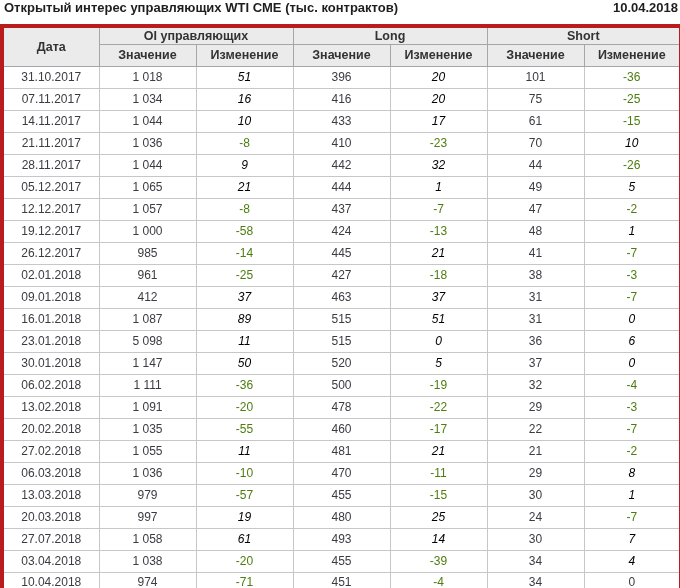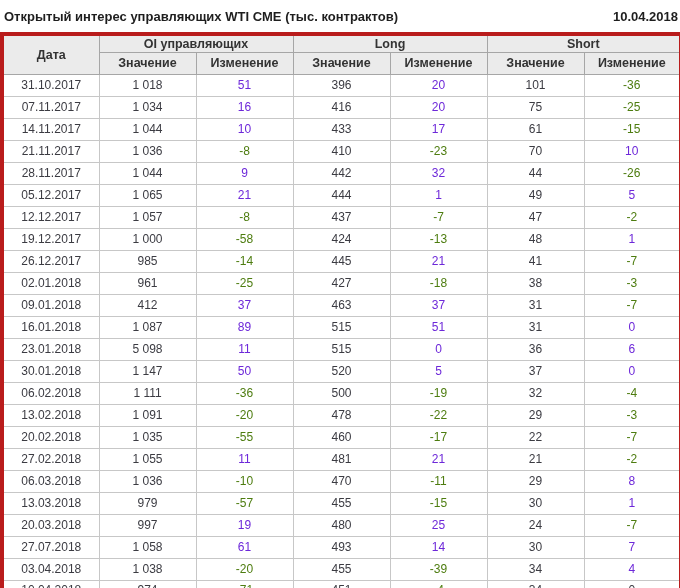--- a/index.html
+++ b/index.html
@@ -4,21 +4,21 @@
 <style>
   html, body { margin:0; padding:0; background:#ffffff; }
   body {
     width:680px; height:588px; overflow:hidden;
     font-family:"Liberation Sans", sans-serif;
     -webkit-font-smoothing:antialiased;
   }
   .page { width:680px; height:588px; }
 
   .titlebar {
-    height:32px; display:flex; align-items:center; justify-content:space-between;
+    height:24px; display:flex; align-items:flex-start; justify-content:space-between;
     padding:0 1px 0 4px; box-sizing:border-box;
   }
   .title { font-size:13px; font-weight:bold; color:#1e1e1e; white-space:nowrap; }
   .report-date { font-size:13px; font-weight:bold; color:#1e1e1e; padding-right:1px; }
 
   table.data-table {
     border-collapse:collapse; table-layout:fixed;
     width:679px; margin-left:0;
   }
   table.data-table th, table.data-table td { box-sizing:border-box; padding:0 2px; }
@@ -33,21 +33,21 @@
   tr.sub-row th { height:22px; }
 
   tbody td {
     background:#ffffff;
     border:1px solid #c7c7c7;
     height:22px;
     font-size:12px; color:#3b3b42;
     text-align:center; vertical-align:middle;
     white-space:nowrap;
   }
-  td.pos { color:#6d28d9; }
+  td.pos { color:#000000;font-style:italic; }
   td.neg { color:#4d7c0f; }
   td.neu { color:#3b3b42; }
 
   table.data-table { border:4px solid #b91c1c; }
 </style>
 </head>
 <body>
 
 <div class="page">
 

